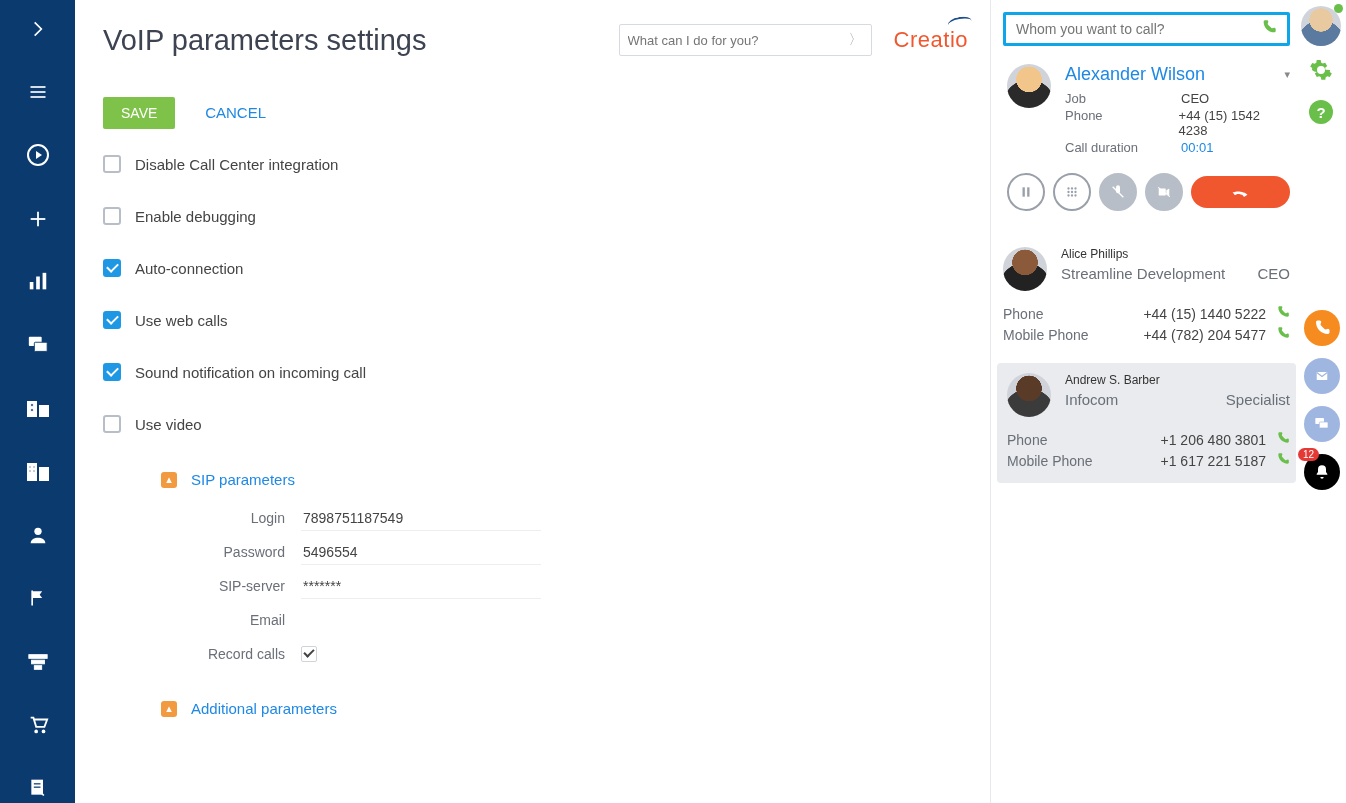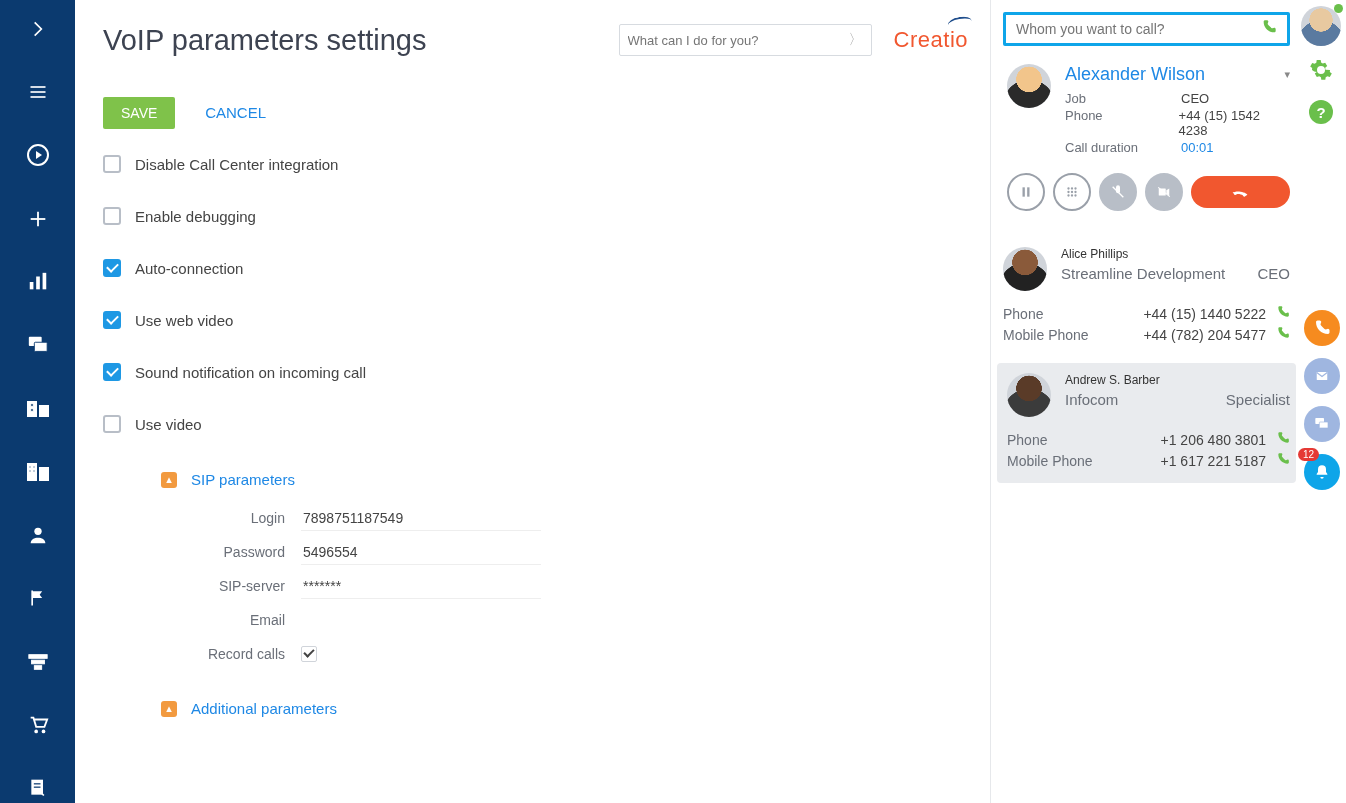--- a/index.html
+++ b/index.html
@@ -362,21 +362,21 @@
   }
   .fab {
     width: 36px; height:36px; border-radius:50%;
     display:flex; align-items:center; justify-content:center;
     color:#fff; font-size:17px; cursor:pointer;
     position: relative;
   }
   .fab.orange { background:#f68b1f; }
   .fab.blue1  { background:#9fb6e0; }
   .fab.blue2  { background:#9fb6e0; }
-  .fab.blue3  { background:#0ea5e9; }
+  .fab.blue3  { background:#000000; }
   .badge {
     position:absolute; top:-6px; left:-6px;
     background:#e53935; color:#fff;
     font-size:10px; border-radius:9px;
     padding: 1px 5px;
   }
 </style>
 </head>
 <body>
 
@@ -502,21 +502,21 @@
       <div class="opt-row">
         <div class="check"></div>
         <span>Enable debugging</span>
       </div>
       <div class="opt-row">
         <div class="check checked"></div>
         <span>Auto-connection</span>
       </div>
       <div class="opt-row">
         <div class="check checked"></div>
-        <span>Use web video</span>
+        <span>Use web calls</span>
       </div>
       <div class="opt-row">
         <div class="check checked"></div>
         <span>Sound notification on incoming call</span>
       </div>
       <div class="opt-row">
         <div class="check"></div>
         <span>Use video</span>
       </div>
     </div>

